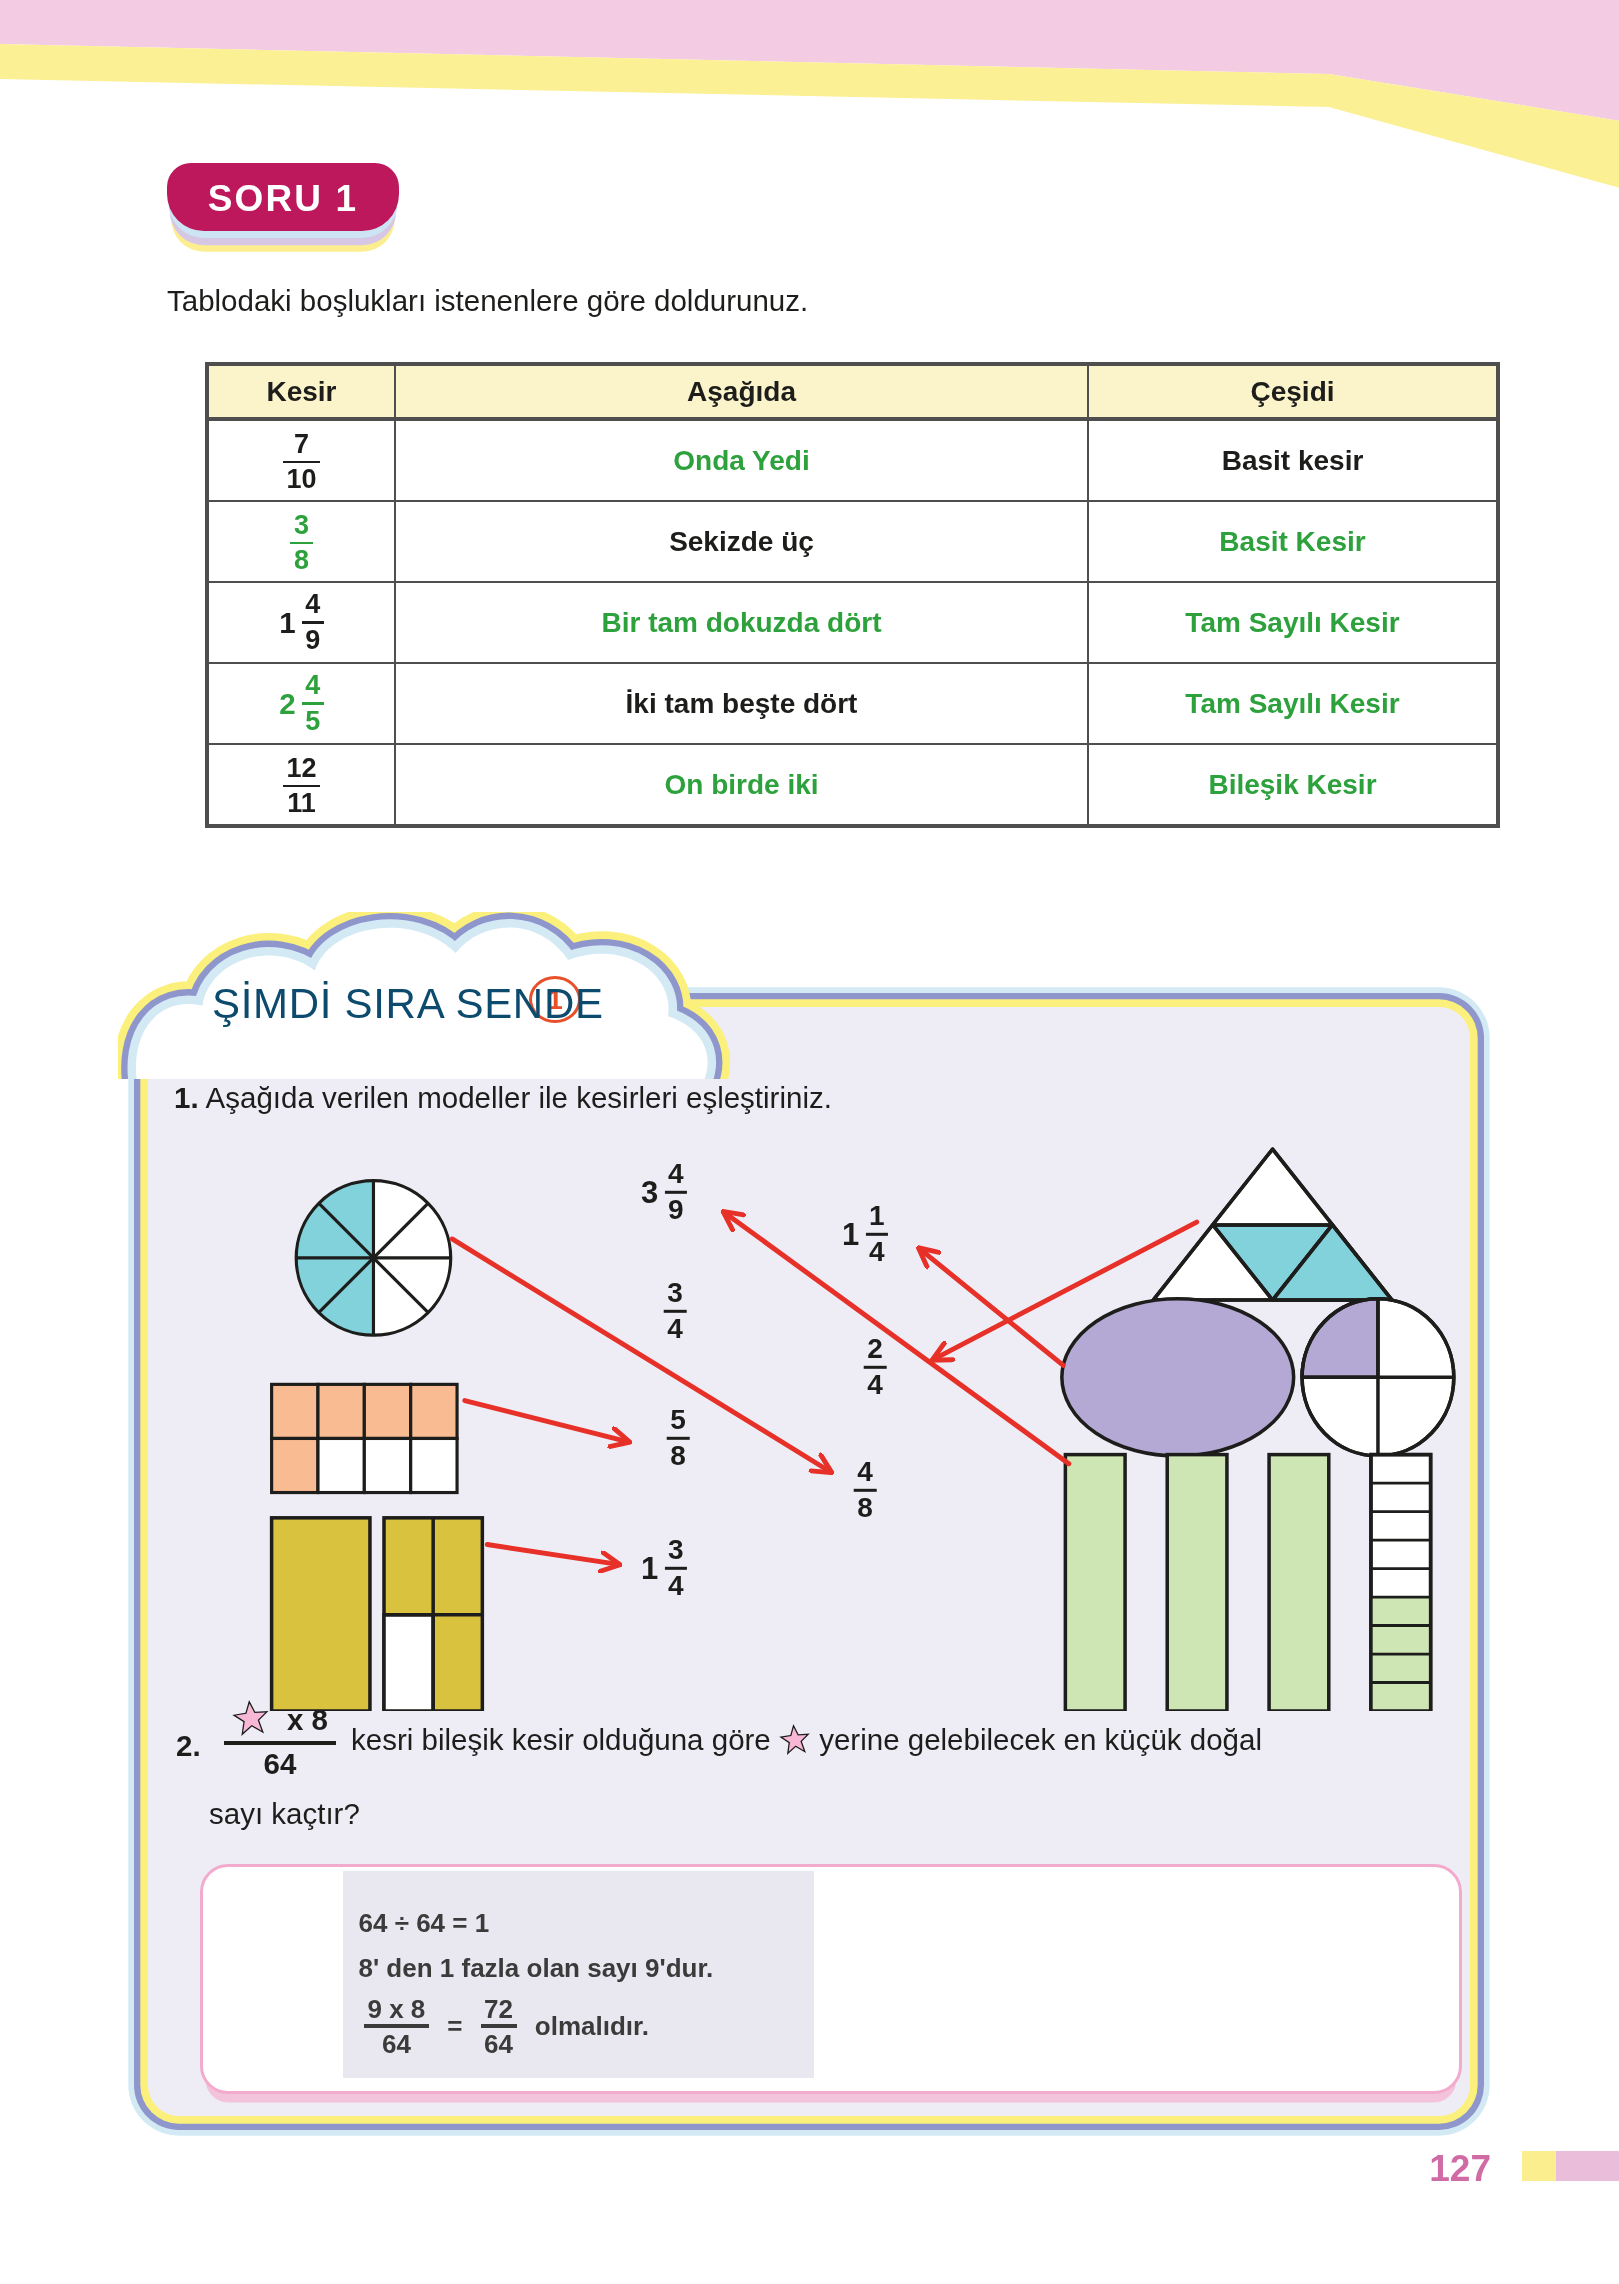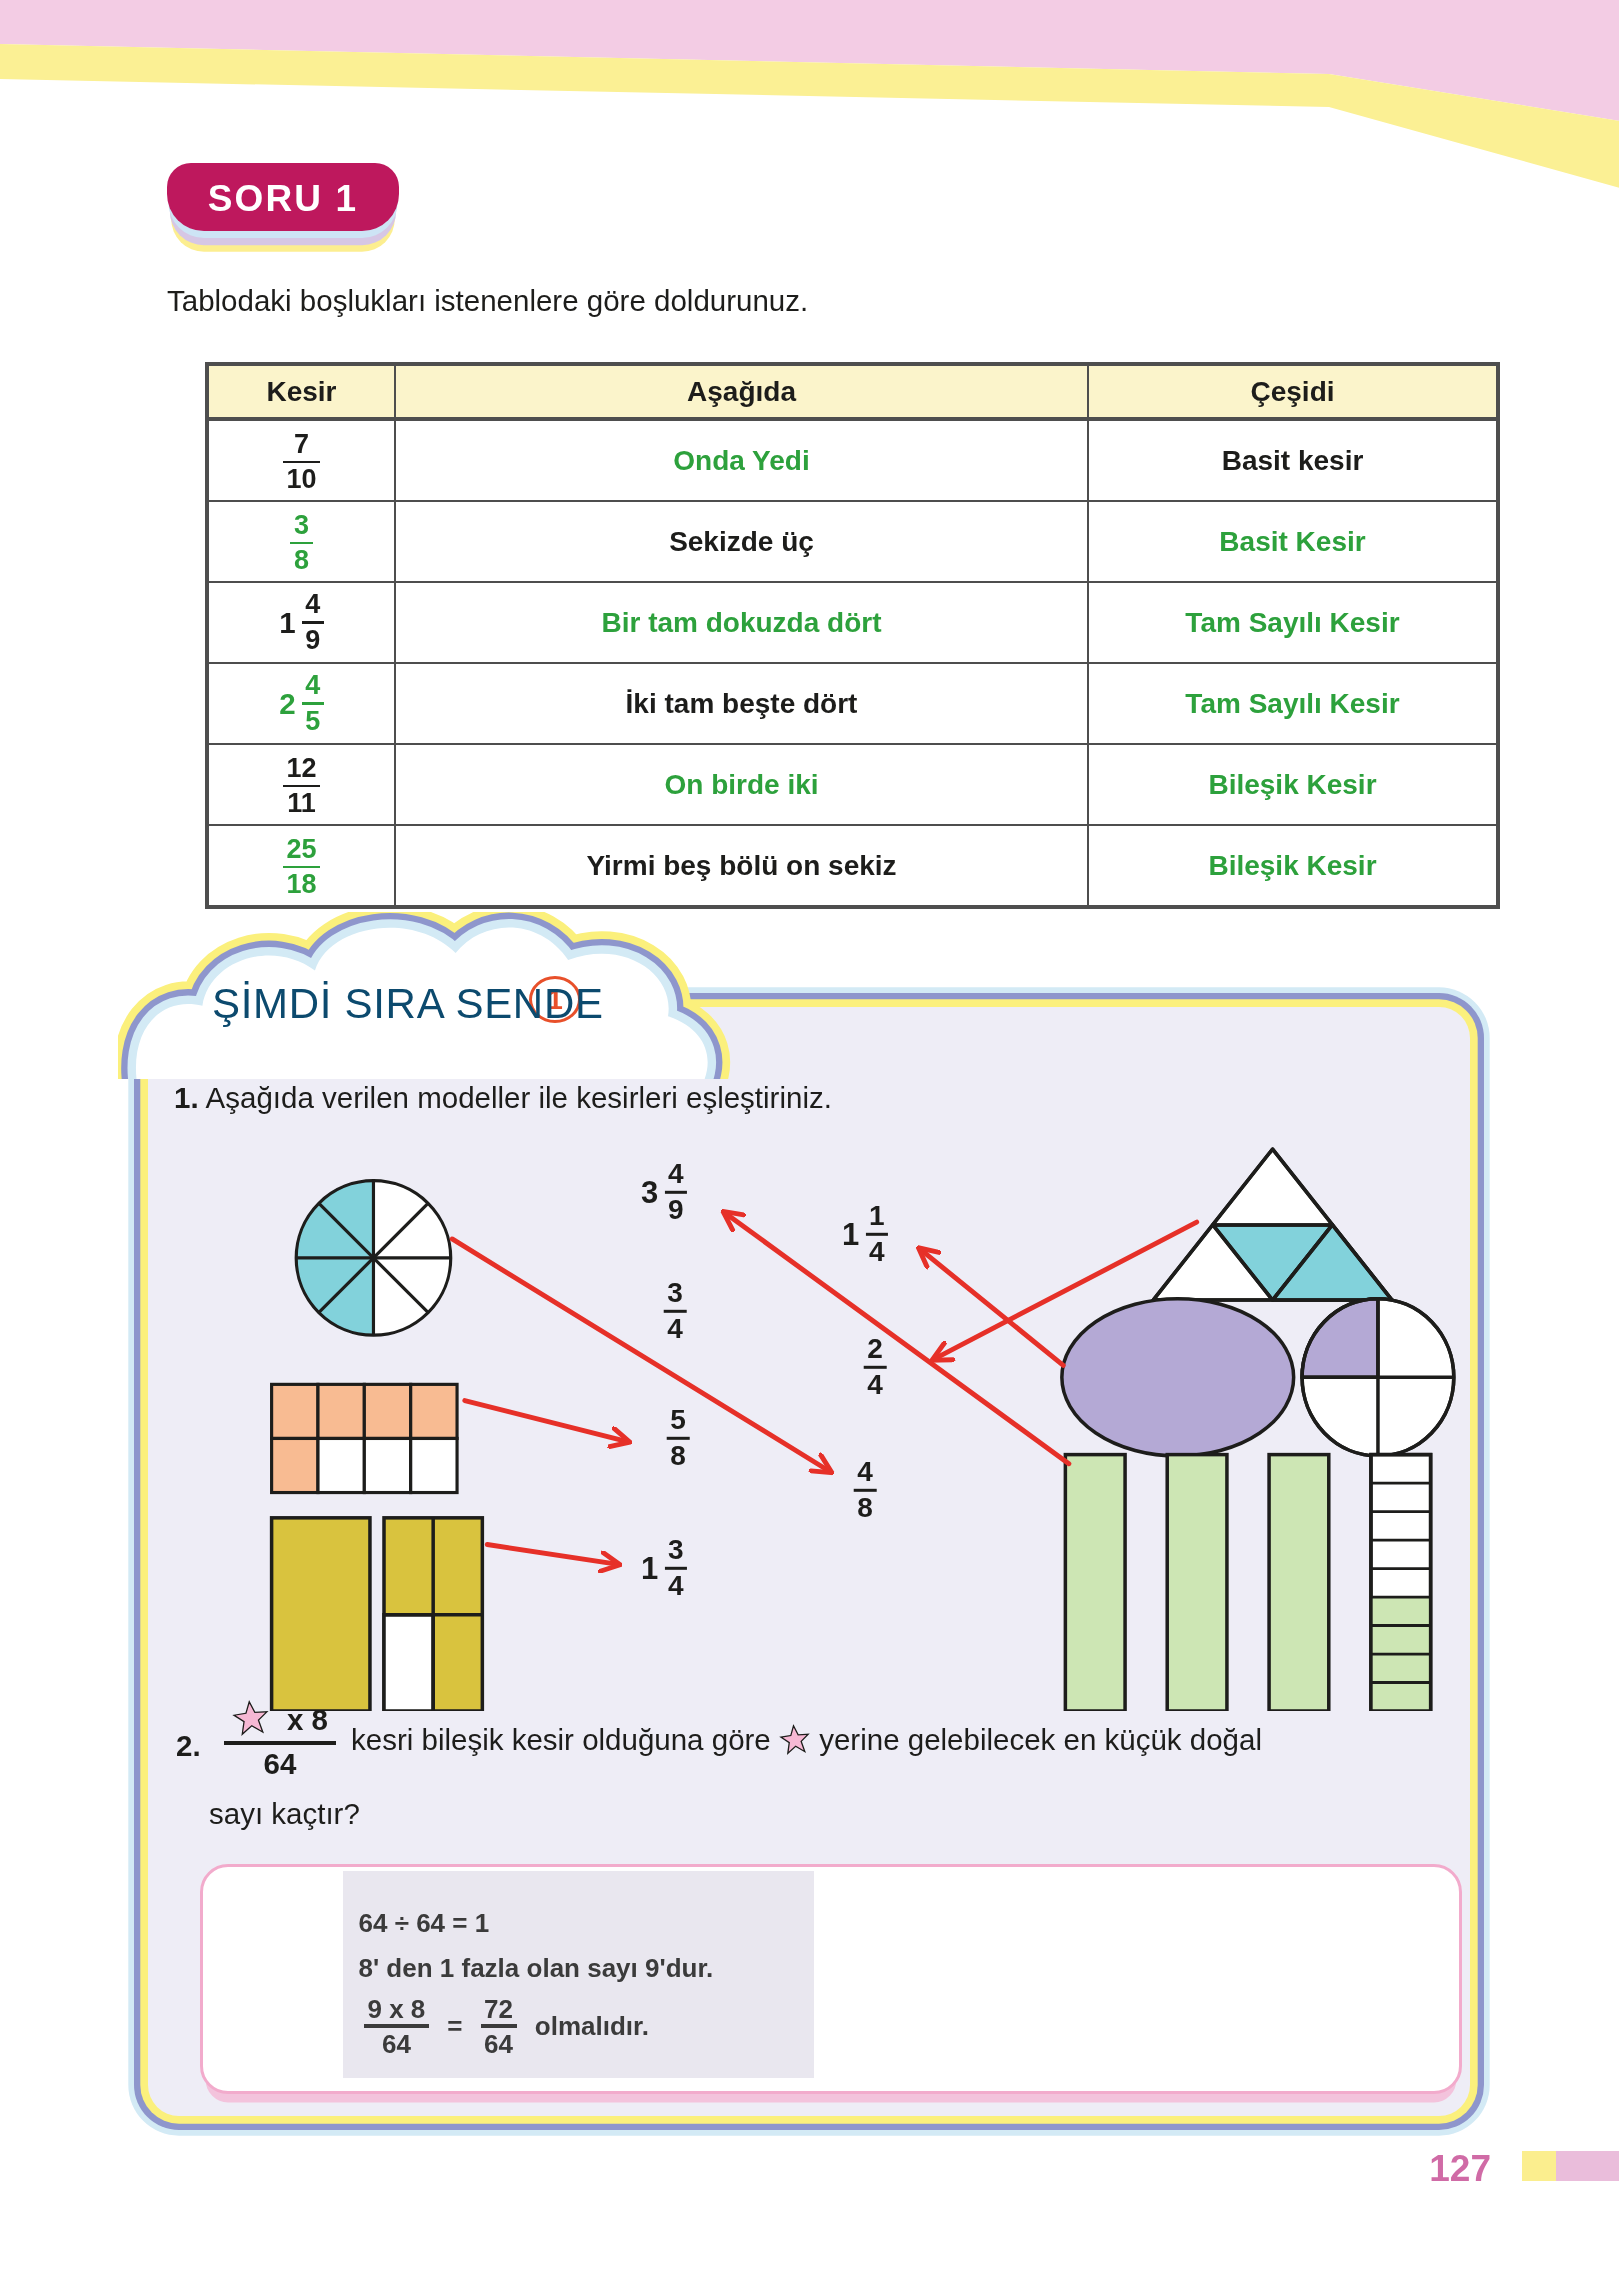--- a/index.html
+++ b/index.html
@@ -166,33 +166,20 @@
     <td class="c-black">
       <span class="mixed">
             <span class="frac">
               <span class="fn">12</span>
               <span class="fbar"></span>
               <span class="fd">11</span>
             </span>
           </span>
     </td>
     <td class="c-green">On birde iki</td>
-    <td class="c-green">Bileşik Kesir</td>
-  </tr>
-  <tr>
-    <td class="c-green">
-      <span class="mixed">
-            <span class="frac">
-              <span class="fn">25</span>
-              <span class="fbar"></span>
-              <span class="fd">18</span>
-            </span>
-          </span>
-    </td>
-    <td class="c-black">Yirmi beş bölü on sekiz</td>
     <td class="c-green">Bileşik Kesir</td>
   </tr>
 </tbody>
   </table>
 
 <div class="abs panel"></div>
 
 <svg class="abs cloud-svg" viewBox="0 0 900 237">
   <g>
     <path d="M 30 260 C 10 170, 60 118, 120 133 C 130 68, 220 38, 280 83 C 300 18, 420 -2, 480 58 C 520 8, 600 8, 640 68 C 720 38, 792 88, 782 148 C 842 168, 852 218, 822 260 Z" fill="#ffffff" stroke="#fbf07c" stroke-width="64" stroke-linejoin="round"></path>

